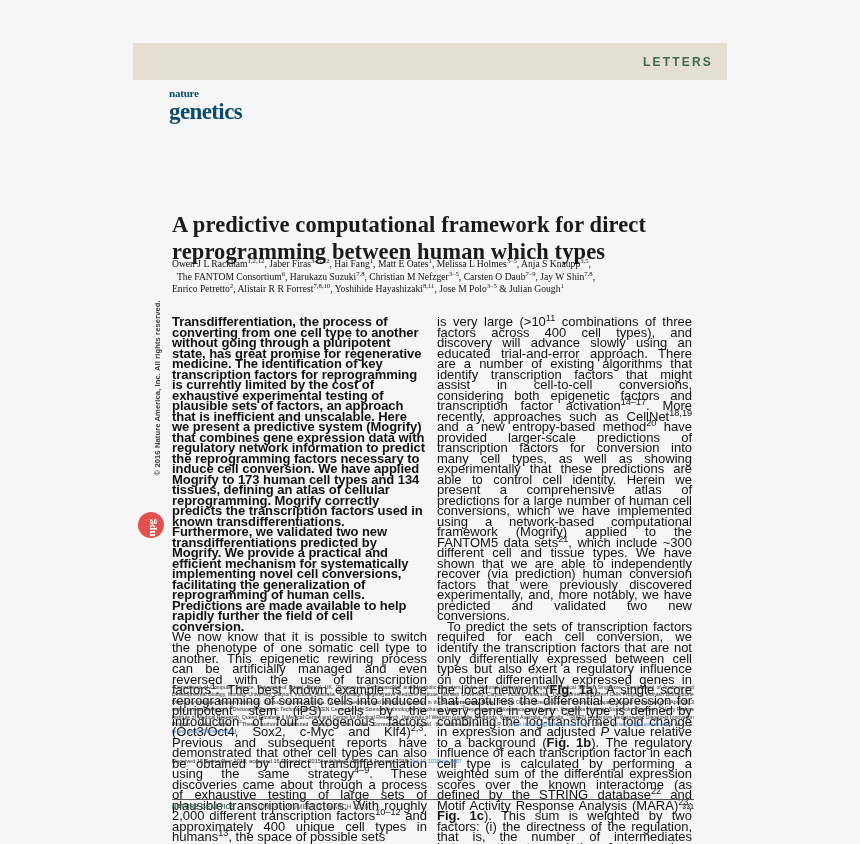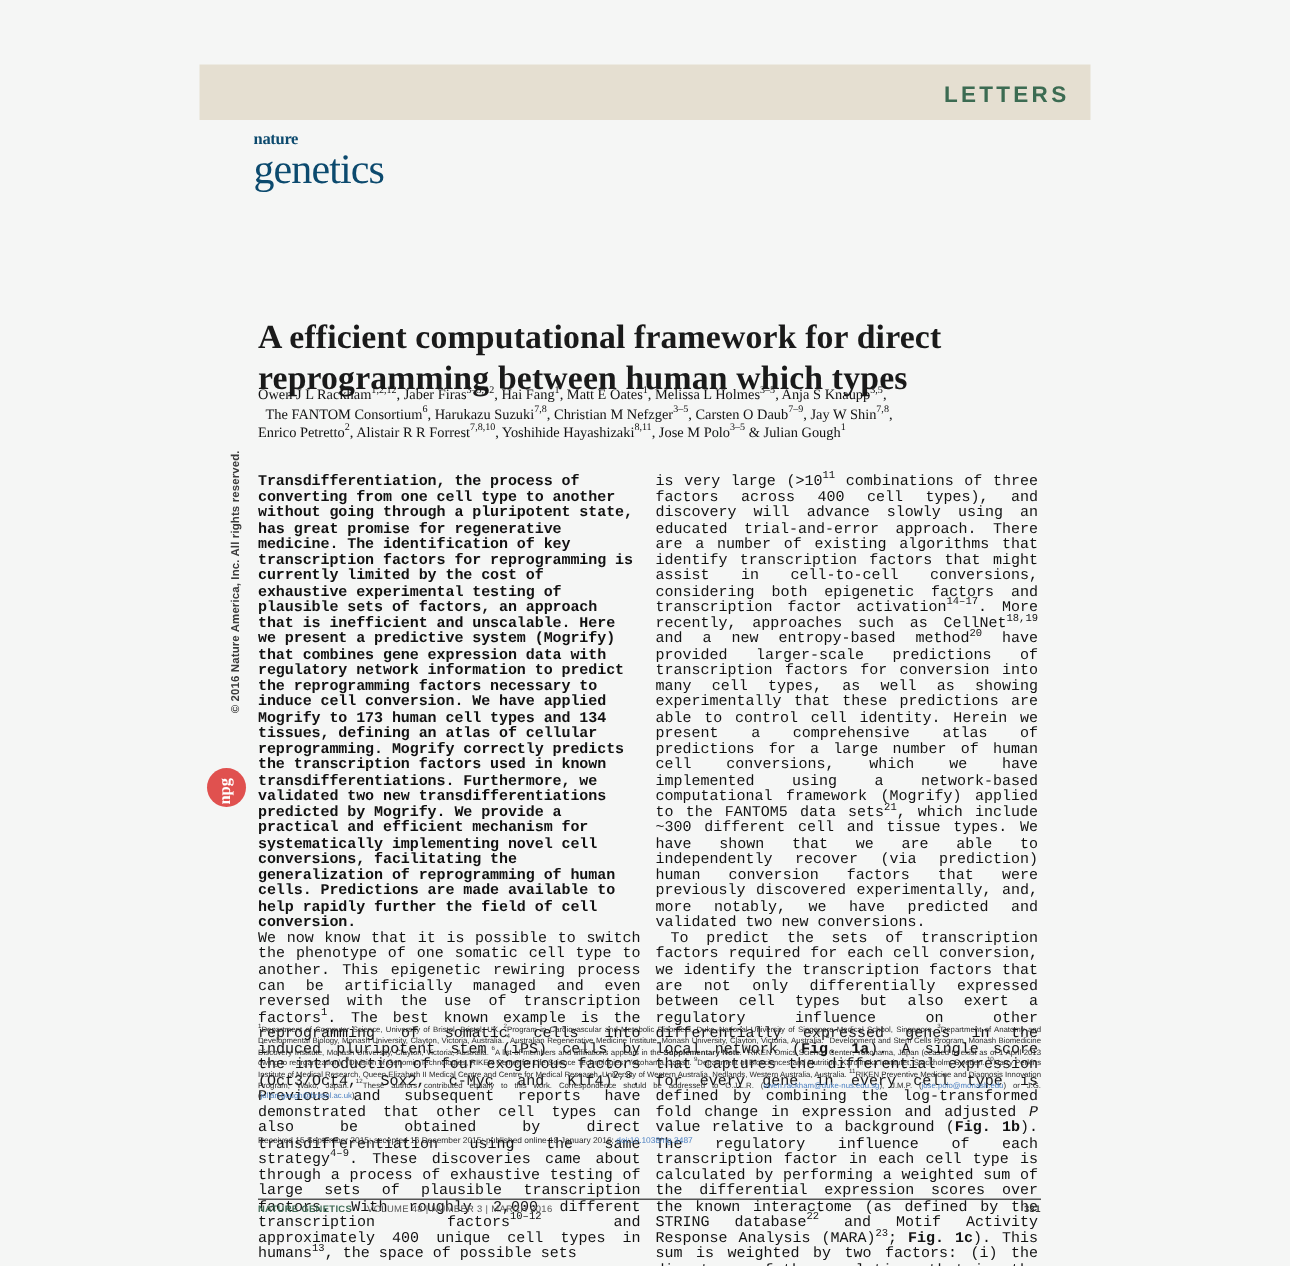--- a/index.html
+++ b/index.html
@@ -30,21 +30,21 @@
     top: 43px;
     width: 594px;
     height: 37px;
     background: #e5dfd1;
   }
   .header-band .letters {
     position: absolute;
     right: 14px;
     top: 12px;
     font-family: "Liberation Sans", sans-serif;
-    font-size: 15px;
+    font-size: 12px;
     font-weight: bold;
     letter-spacing: 2.2px;
     color: #3c6b52;
   }
 
   
   .journal-logo {
     position: absolute;
     left: 169px;
     top: 88px;
@@ -53,22 +53,22 @@
   }
   .journal-logo .jl-nature {
     font-family: "Liberation Serif", serif;
     font-weight: bold;
     font-size: 11px;
     letter-spacing: -0.2px;
     display: block;
   }
   .journal-logo .jl-genetics {
     font-family: "Liberation Serif", serif;
-    font-weight: normal;
-    font-size: 28px;
+    font-weight: bold;
+    font-size: 23px;
     letter-spacing: -0.6px;
     display: block;
     margin-top: 1px;
   }
 
   
   .sidebar {
     position: absolute;
     left: 134px;
     top: 300px;
@@ -139,22 +139,22 @@
   }
   .authors .a-line { display: block; }
   .authors .a-line.indent { text-indent: 5px; }
   sup { font-size: 70%; vertical-align: super; line-height: 0; }
 
   
   .col {
     position: absolute;
     top: 317px;
     width: 255px;
-    font-family: Liberation Mono, monospace;
-    font-size: 10px;
+    font-family: Liberation Sans, sans-serif;
+    font-size: 13px;
     line-height: 10.52px;
     color: #111;
     text-align: justify;
   }
   .col-left  { left: 172px; }
   .col-right { left: 437px; }
 
   .abstract {
     font-weight: bold;
     text-align: left;
@@ -248,21 +248,21 @@
   </div>
 
   <div class="sidebar">
     <div class="copyright-vertical">© 2016 Nature America, Inc. All rights reserved.</div>
     <div class="npg-logo">
       <span>npg</span>
     </div>
   </div>
 
   <h1 class="article-title">
-    <span class="t-line">A efficient computational framework for direct</span>
+    <span class="t-line">A predictive computational framework for direct</span>
     <span class="t-line">reprogramming between human which types</span>
   </h1>
 
   <div class="authors">
     <span class="a-line">Owen J L Rackham<sup>1,2,12</sup>, Jaber Firas<sup>3–5,12</sup>, Hai Fang<sup>1</sup>, Matt E Oates<sup>1</sup>, Melissa L Holmes<sup>3–5</sup>, Anja S Knaupp<sup>3,5</sup>,</span>
     <span class="a-line indent">The FANTOM Consortium<sup>6</sup>, Harukazu Suzuki<sup>7,8</sup>, Christian M Nefzger<sup>3–5</sup>, Carsten O Daub<sup>7–9</sup>, Jay W Shin<sup>7,8</sup>,</span>
     <span class="a-line">Enrico Petretto<sup>2</sup>, Alistair R R Forrest<sup>7,8,10</sup>, Yoshihide Hayashizaki<sup>8,11</sup>, Jose M Polo<sup>3–5</sup> &amp; Julian Gough<sup>1</sup></span>
   </div>
 
   <div class="col col-left">

